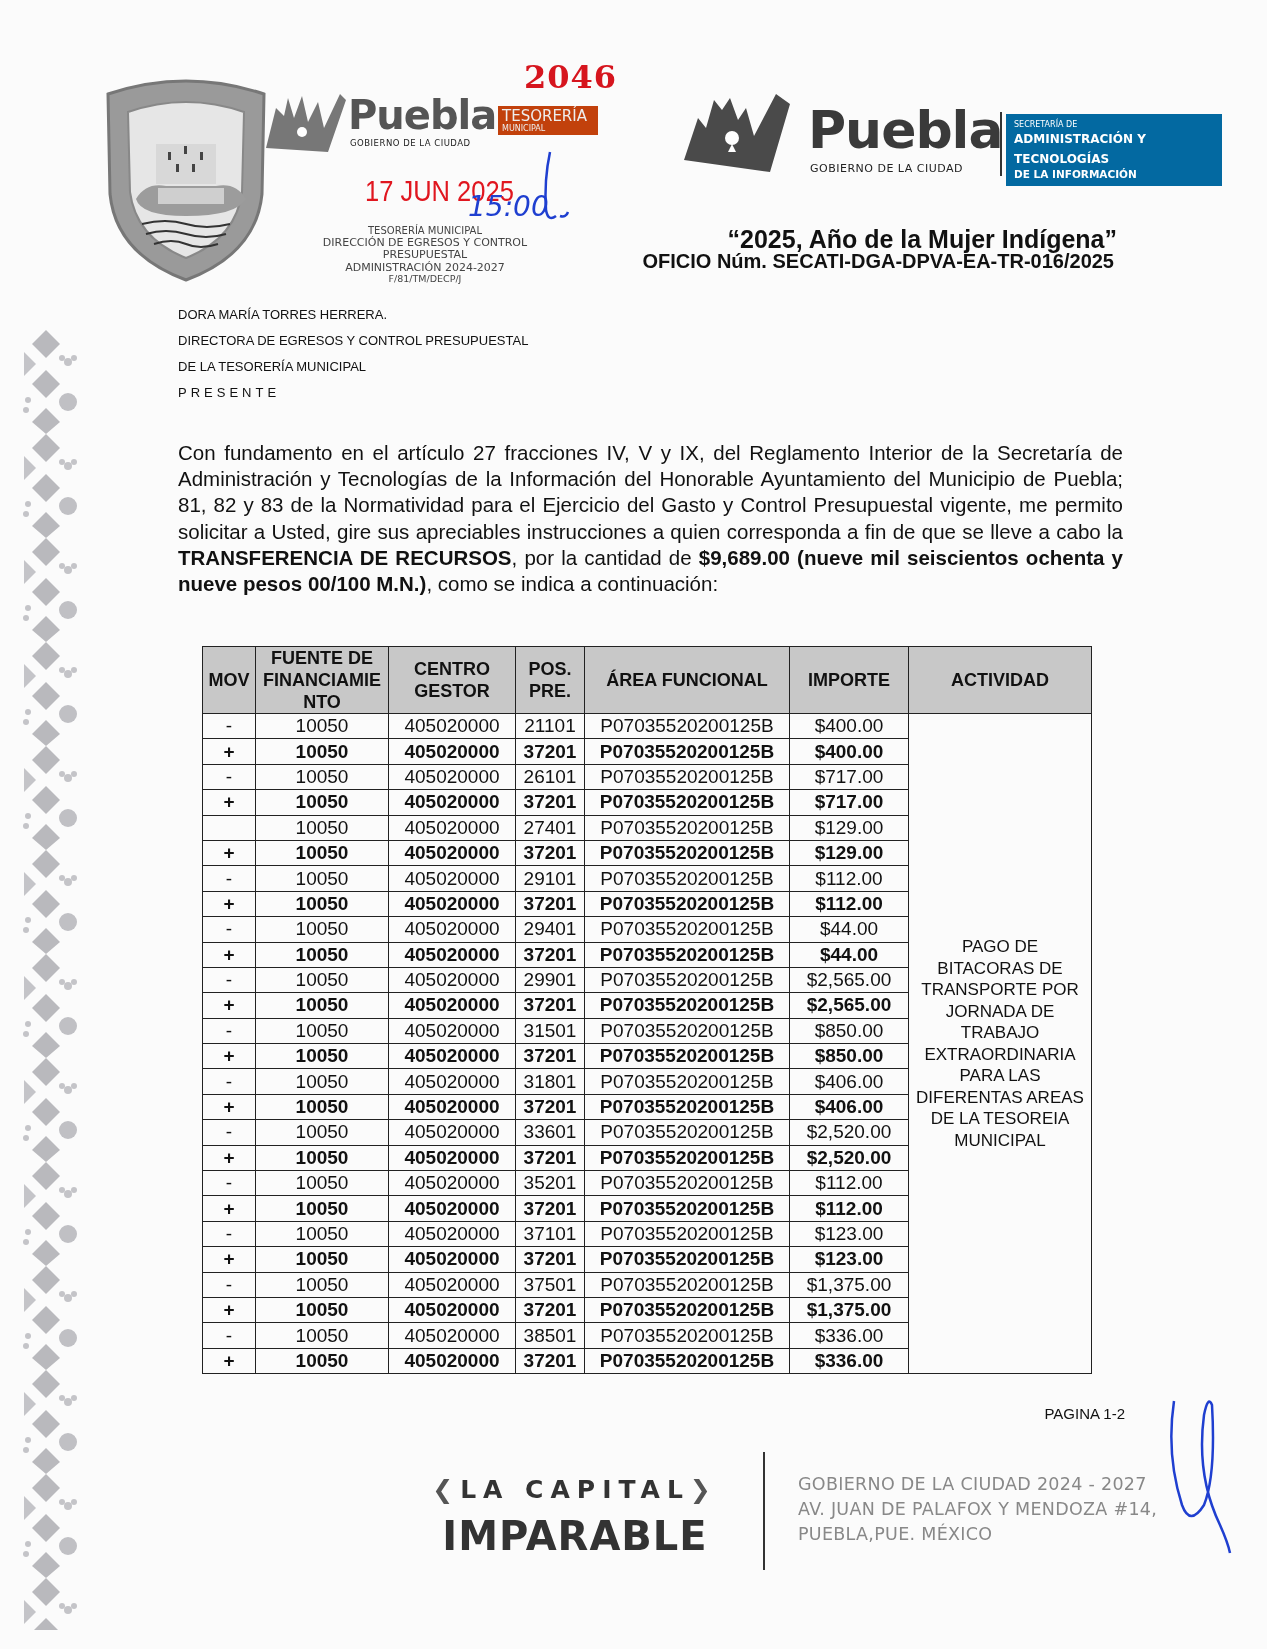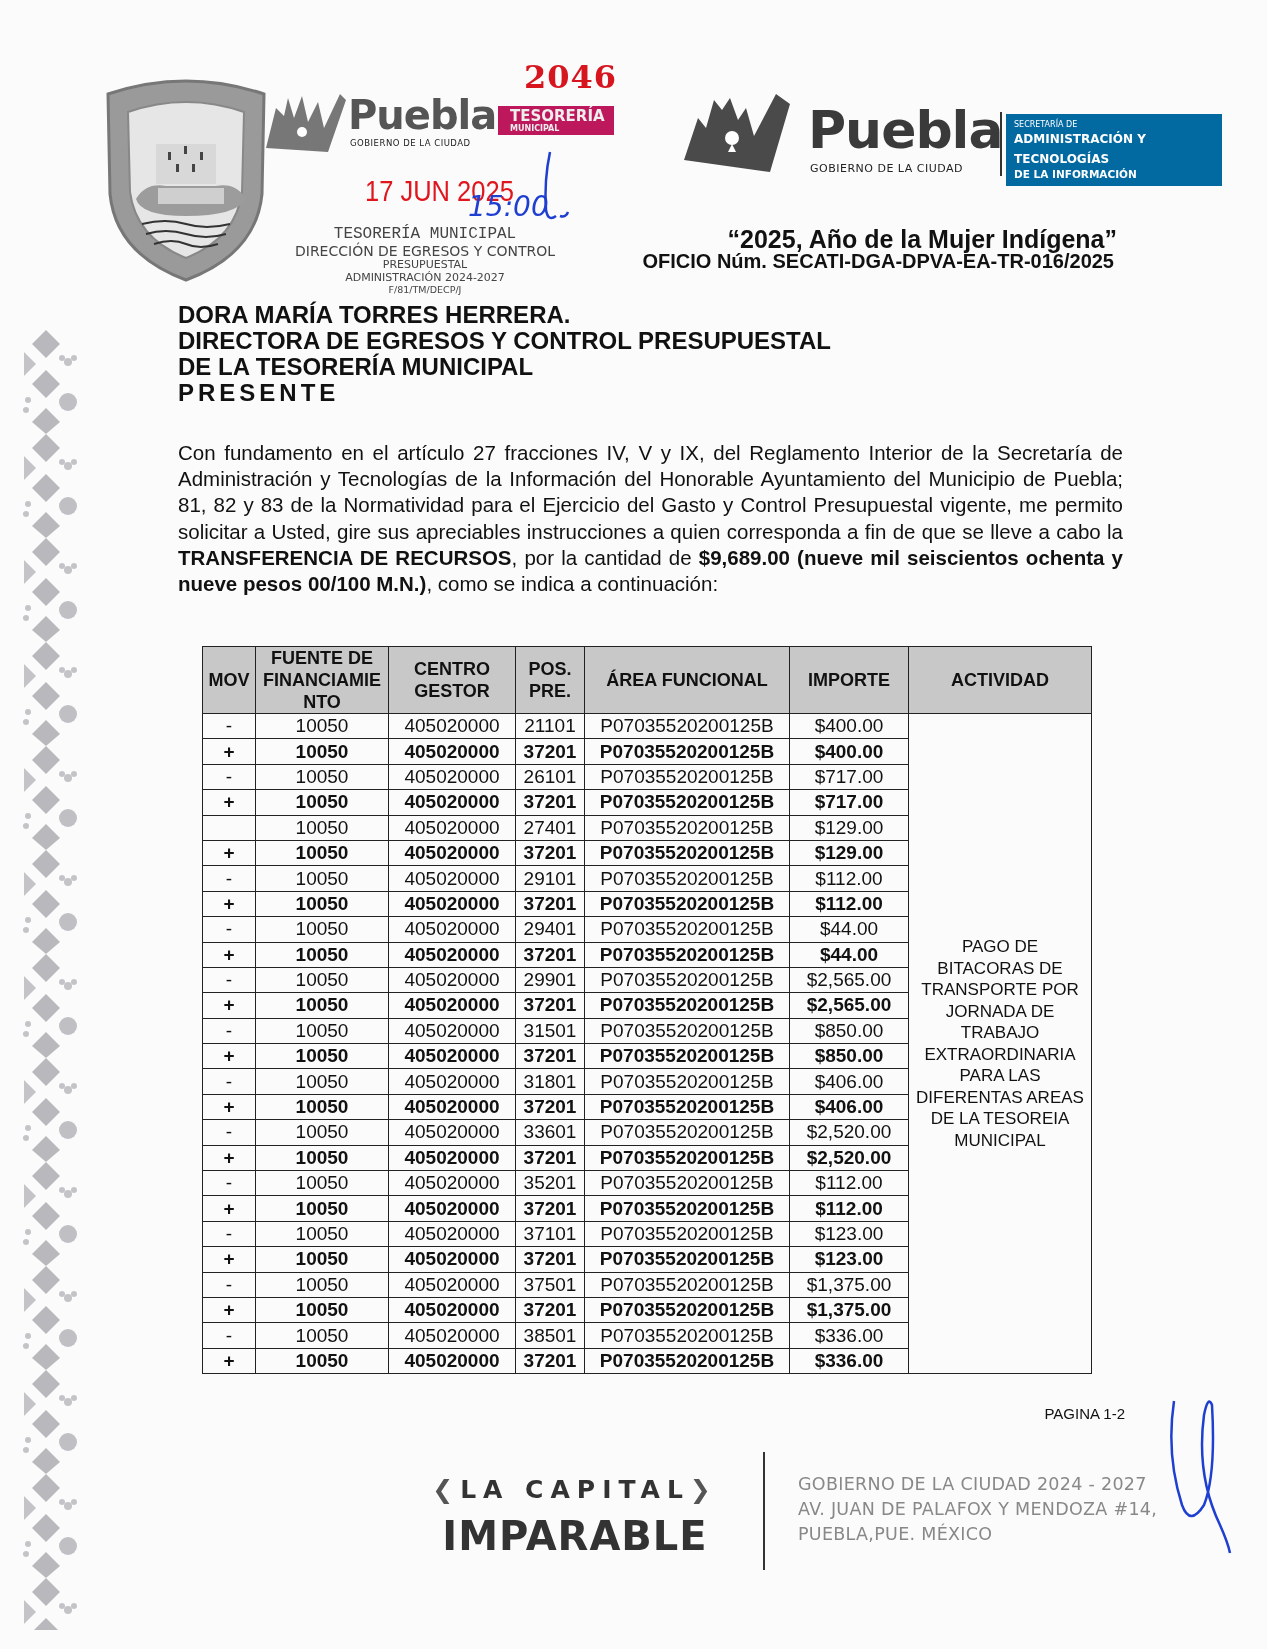--- a/index.html
+++ b/index.html
@@ -18,38 +18,38 @@
   
   .seal { left: 96px; top: 74px; width: 180px; height: 210px; }
 
   
   .logo-left { left: 262px; top: 88px; width: 340px; height: 70px; }
   .logo-right { left: 680px; top: 90px; width: 540px; height: 90px; }
 
   .puebla-word { font-family: "DejaVu Sans", sans-serif; font-weight: bold; color: #555; letter-spacing: -1px; }
   .gob-ciudad { font-family: "DejaVu Sans", sans-serif; font-weight: normal; color: #222; letter-spacing: 0.5px; }
 
-  .tesoreria-box { background: #be185d; color: #eee; font-family: "DejaVu Sans", sans-serif; font-weight: bold; padding: 2px 12px; }
+  .tesoreria-box { background: #c2410c; color: #eee; font-family: "DejaVu Sans", sans-serif; font-weight: normal; padding: 2px 4px; }
   .secati-box { background: #0369a1; color: #fff; font-family: "DejaVu Sans", sans-serif; font-weight: bold; padding: 6px 8px; }
 
   .stamp-number { left: 524px; top: 58px; font-family: "DejaVu Serif", serif; font-weight: bold; font-size: 32px; color: #d6151e; letter-spacing: 1px; }
   .stamp-date { left: 365px; top: 174px; font-family: "Liberation Sans", sans-serif; font-size: 30px; color: #e0161f; transform: scaleX(0.85); transform-origin: left; }
   .stamp-time { left: 468px; top: 190px; font-family: "DejaVu Sans", sans-serif; font-size: 28px; color: #1f3fd0; font-style: italic; }
   .stamp-scribble { left: 520px; top: 150px; width: 60px; height: 75px; }
 
   .dept-block { left: 290px; top: 225px; width: 270px; text-align: center; font-family: "DejaVu Sans", sans-serif; color: #444; line-height: 1.15; }
-  .dept-block .l1 { font-size: 16px; font-family: Liberation Mono, monospace; }
-  .dept-block .l2 { font-size: 14px; }
+  .dept-block .l1 { font-size: 10px; }
+  .dept-block .l2 { font-size: 11px; }
   .dept-block .l3 { font-size: 11px; }
   .dept-block .l4 { font-size: 9.5px; }
 
   .year-motto { right: 150px; top: 225px; font-size: 25px; font-weight: bold; text-align: right; }
   .oficio-num { right: 153px; top: 250px; font-size: 20px; font-weight: bold; text-align: right; }
 
-  .addressee { left: 178px; top: 302px; font-size: 24px; font-weight: bold; line-height: 26px; }
+  .addressee { left: 178px; top: 302px; font-size: 13px; font-weight: normal; line-height: 26px; }
   .addressee .presente { letter-spacing: 4px; }
 
   .body-text { left: 178px; top: 440px; width: 945px; font-size: 20.5px; line-height: 26.2px; text-align: justify; }
   .body-text b { font-weight: bold; }
 
   
   .tbl { left: 202px; top: 646px; border-collapse: collapse; font-size: 19px; }
   .tbl th, .tbl td { border: 1.5px solid #222; padding: 0 4px; text-align: center; white-space: nowrap; }
   .tbl th { background: #c8c8c8; font-weight: bold; font-size: 18px; line-height: 22px; height: 66px; }
   .tbl td { height: 24.4px; line-height: 22px; }

